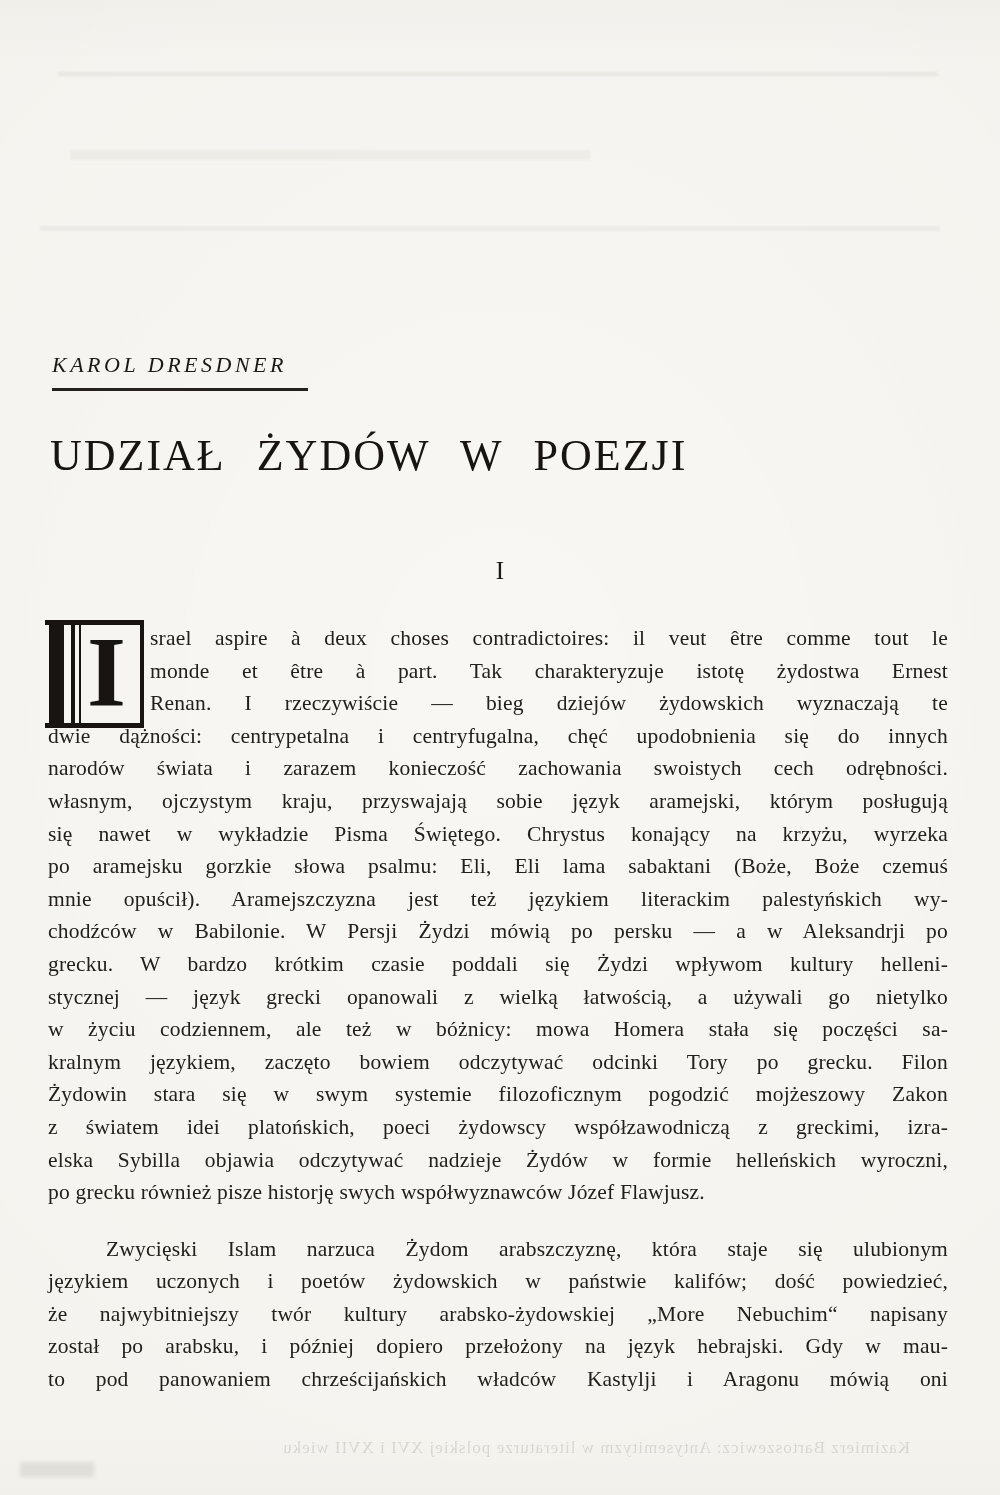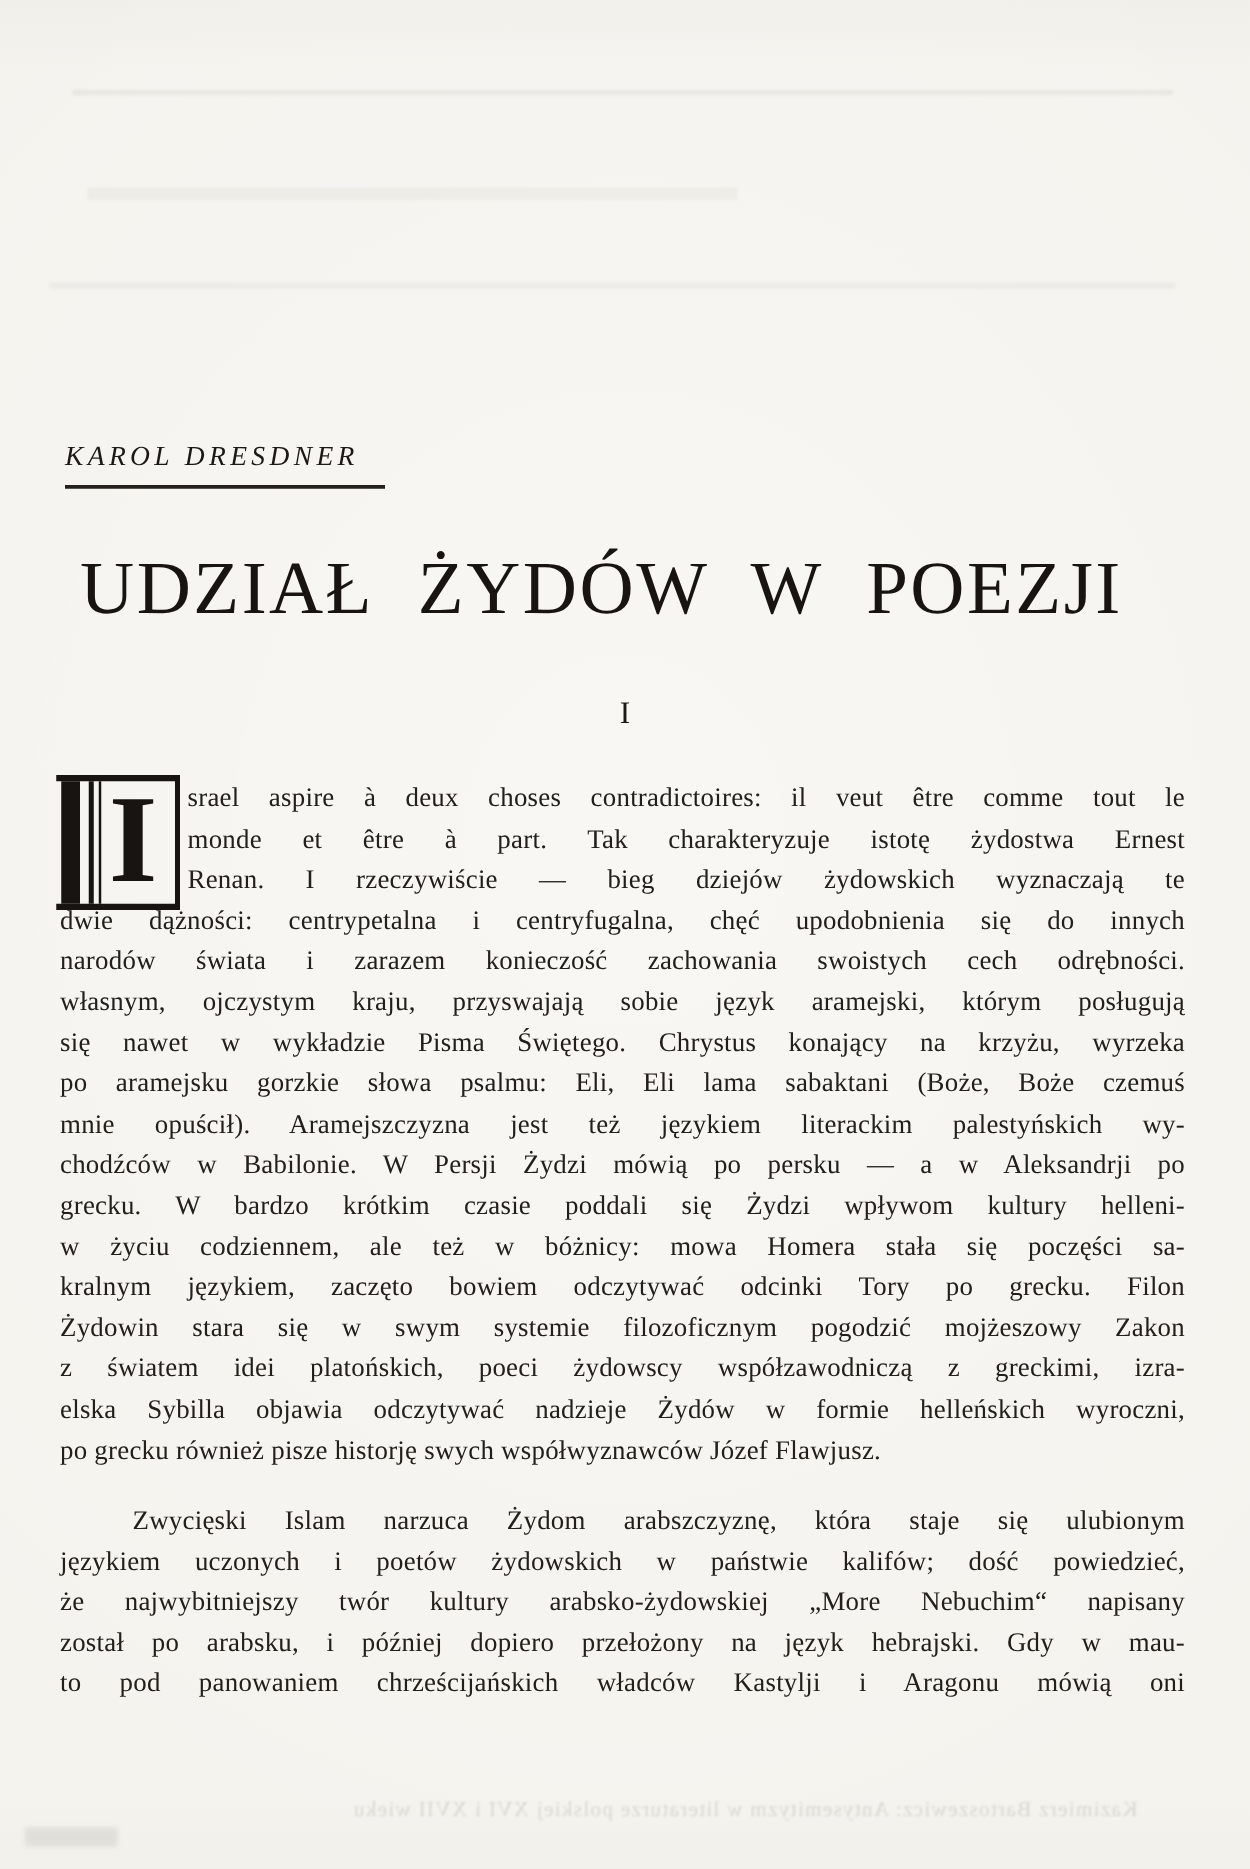--- a/index.html
+++ b/index.html
@@ -29,22 +29,22 @@
   }
   .author{
     font-style:italic;
     font-size:22px;
     letter-spacing:3.5px;
     color:#1c1915;
     white-space:nowrap;
   }
   .title{
     position:absolute;left:50px;top:428px;
-    margin:14px;font-weight:normal;
-    font-size:60px;line-height:56px;
+    margin:0;font-weight:normal;
+    font-size:44px;line-height:56px;
     letter-spacing:2px;word-spacing:18px;
     color:#171411;
   }
   .title .tline{display:block;}
   .section-num{
     position:absolute;left:52px;top:556px;width:896px;
     text-align:center;
     font-size:25px;line-height:30px;
     color:#1c1915;
   }
@@ -132,20 +132,21 @@
     <div class="l beside">monde et être à part. Tak charakteryzuje istotę żydostwa Ernest</div>
     <div class="l beside">Renan. I rzeczywiście — bieg dziejów żydowskich wyznaczają te</div>
     <div class="l">dwie dążności: centrypetalna i centryfugalna, chęć upodobnienia się do innych</div>
     <div class="l">narodów świata i zarazem konieczość zachowania swoistych cech odrębności.</div>
     <div class="l">własnym, ojczystym kraju, przyswajają sobie język aramejski, którym posługują</div>
     <div class="l">się nawet w wykładzie Pisma Świętego. Chrystus konający na krzyżu, wyrzeka</div>
     <div class="l">po aramejsku gorzkie słowa psalmu: Eli, Eli lama sabaktani (Boże, Boże czemuś</div>
     <div class="l">mnie opuścił). Aramejszczyzna jest też językiem literackim palestyńskich wy-</div>
     <div class="l">chodźców w Babilonie. W Persji Żydzi mówią po persku — a w Aleksandrji po</div>
     <div class="l">grecku. W bardzo krótkim czasie poddali się Żydzi wpływom kultury helleni-</div>
+    <div class="l">stycznej — język grecki opanowali z wielką łatwością, a używali go nietylko</div>
     <div class="l">w życiu codziennem, ale też w bóżnicy: mowa Homera stała się poczęści sa-</div>
     <div class="l">kralnym językiem, zaczęto bowiem odczytywać odcinki Tory po grecku. Filon</div>
     <div class="l">Żydowin stara się w swym systemie filozoficznym pogodzić mojżeszowy Zakon</div>
     <div class="l">z światem idei platońskich, poeci żydowscy współzawodniczą z greckimi, izra-</div>
     <div class="l">elska Sybilla objawia odczytywać nadzieje Żydów w formie helleńskich wyroczni,</div>
     <div class="l plast">po grecku również pisze historję swych współwyznawców Józef Flawjusz.</div>
 
     <div class="l pind">Zwycięski Islam narzuca Żydom arabszczyznę, która staje się ulubionym</div>
     <div class="l">językiem uczonych i poetów żydowskich w państwie kalifów; dość powiedzieć,</div>
     <div class="l">że najwybitniejszy twór kultury arabsko-żydowskiej „More Nebuchim“ napisany</div>

